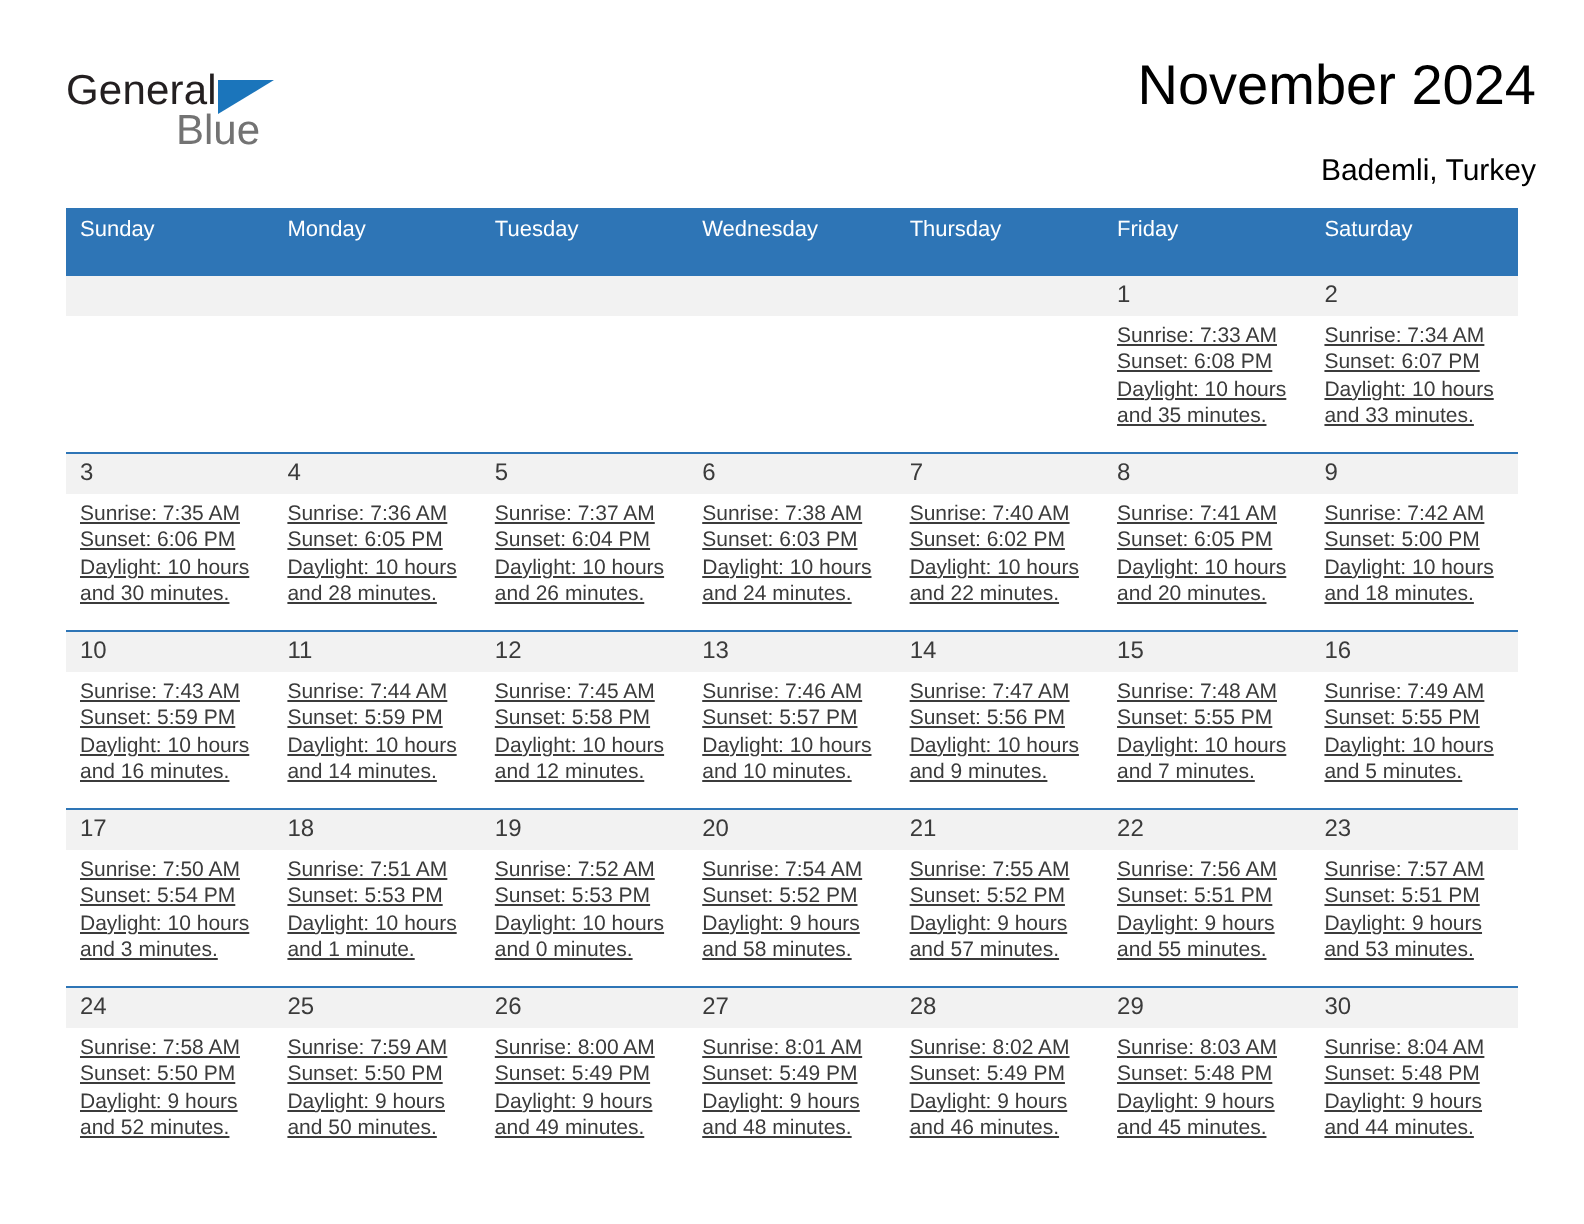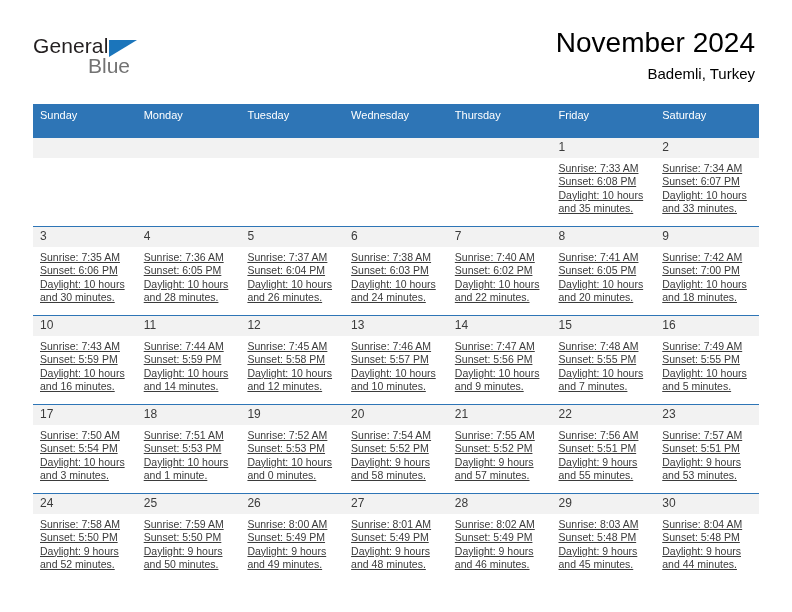--- a/index.html
+++ b/index.html
@@ -19,21 +19,21 @@
     width: 792px;
     height: 612px;
     box-sizing: border-box;
   }
 
   
   .header {
     position: absolute;
     left: 33px;
     top: 26px;
-    right: 37px;
+    right: 24px;
     height: 70px;
   }
   .logo {
     position: absolute;
     left: 0;
     top: 8px;
     width: 180px;
     height: 56px;
   }
   .logo-general {
@@ -71,21 +71,21 @@
   .cal-title {
     font-size: 28px;
     color: #000000;
     line-height: 34px;
     white-space: nowrap;
   }
   .cal-subtitle {
     font-size: 15px;
     color: #000000;
     line-height: 22px;
-    margin-top: 3px;
+    margin-top: 15px;
     white-space: nowrap;
   }
 
   
   .calendar {
     position: absolute;
     left: 33px;
     top: 104px;
     width: 726px;
     border-collapse: collapse;
@@ -250,21 +250,21 @@
               <div>Sunrise: 7:41 AM</div>
               <div>Sunset: 6:05 PM</div>
               <div>Daylight: 10 hours</div>
               <div>and 20 minutes.</div>
             </div>
           </td>
           <td>
             <div class="daynum">9</div>
             <div class="cellbody">
               <div>Sunrise: 7:42 AM</div>
-              <div>Sunset: 7:00 PM</div>
+              <div>Sunset: 5:00 PM</div>
               <div>Daylight: 10 hours</div>
               <div>and 18 minutes.</div>
             </div>
           </td>
         </tr>
         <tr>
           <td>
             <div class="daynum">10</div>
             <div class="cellbody">
               <div>Sunrise: 7:43 AM</div>

